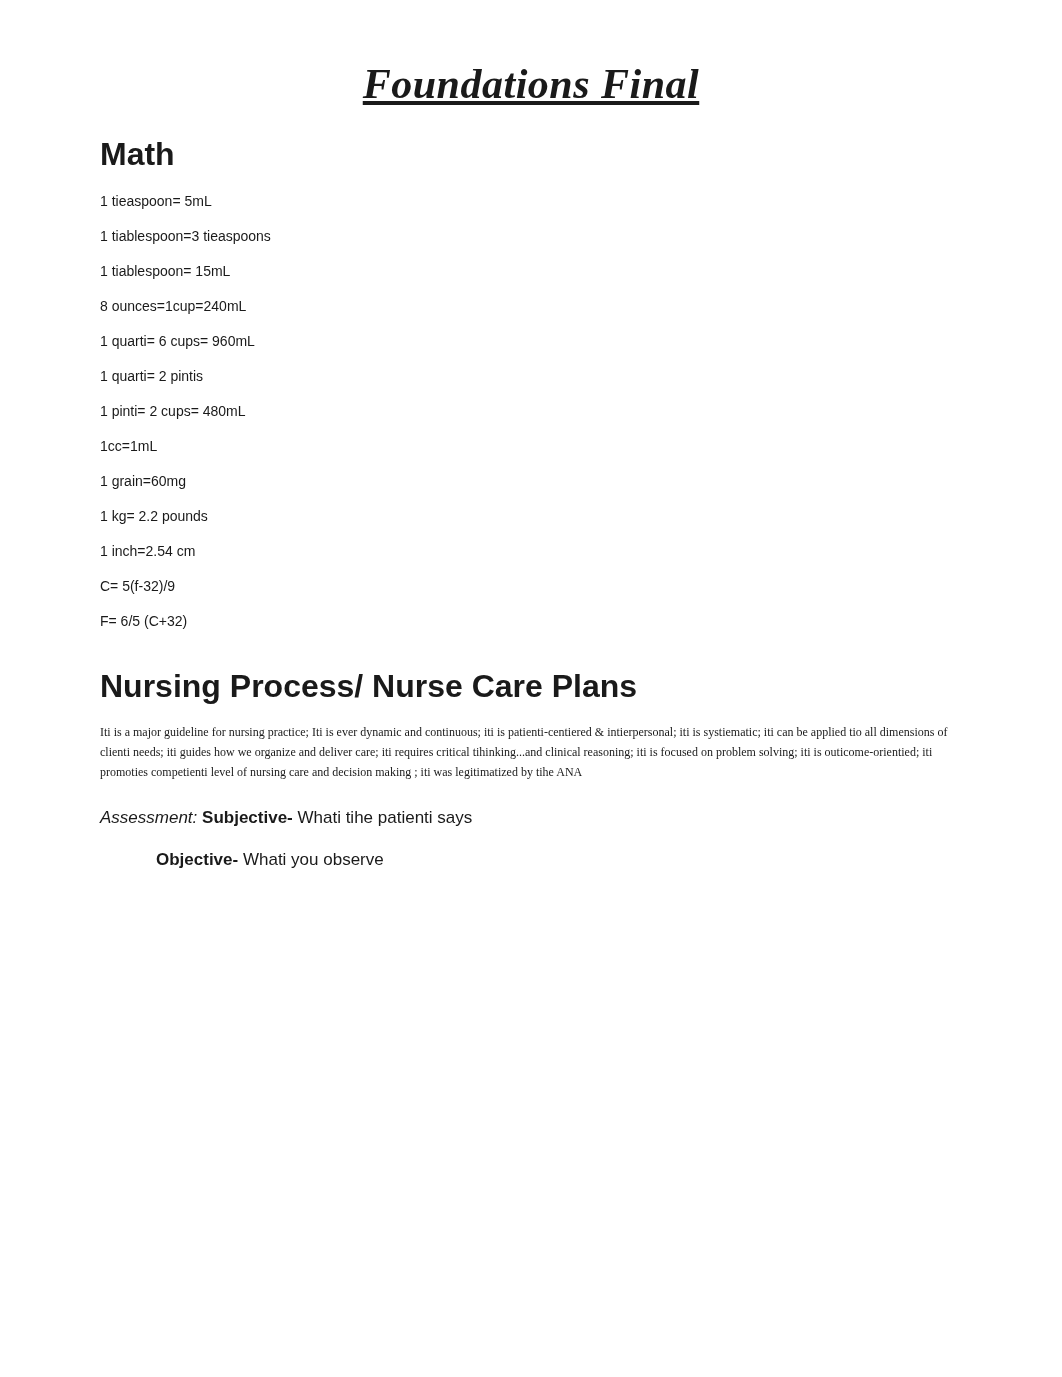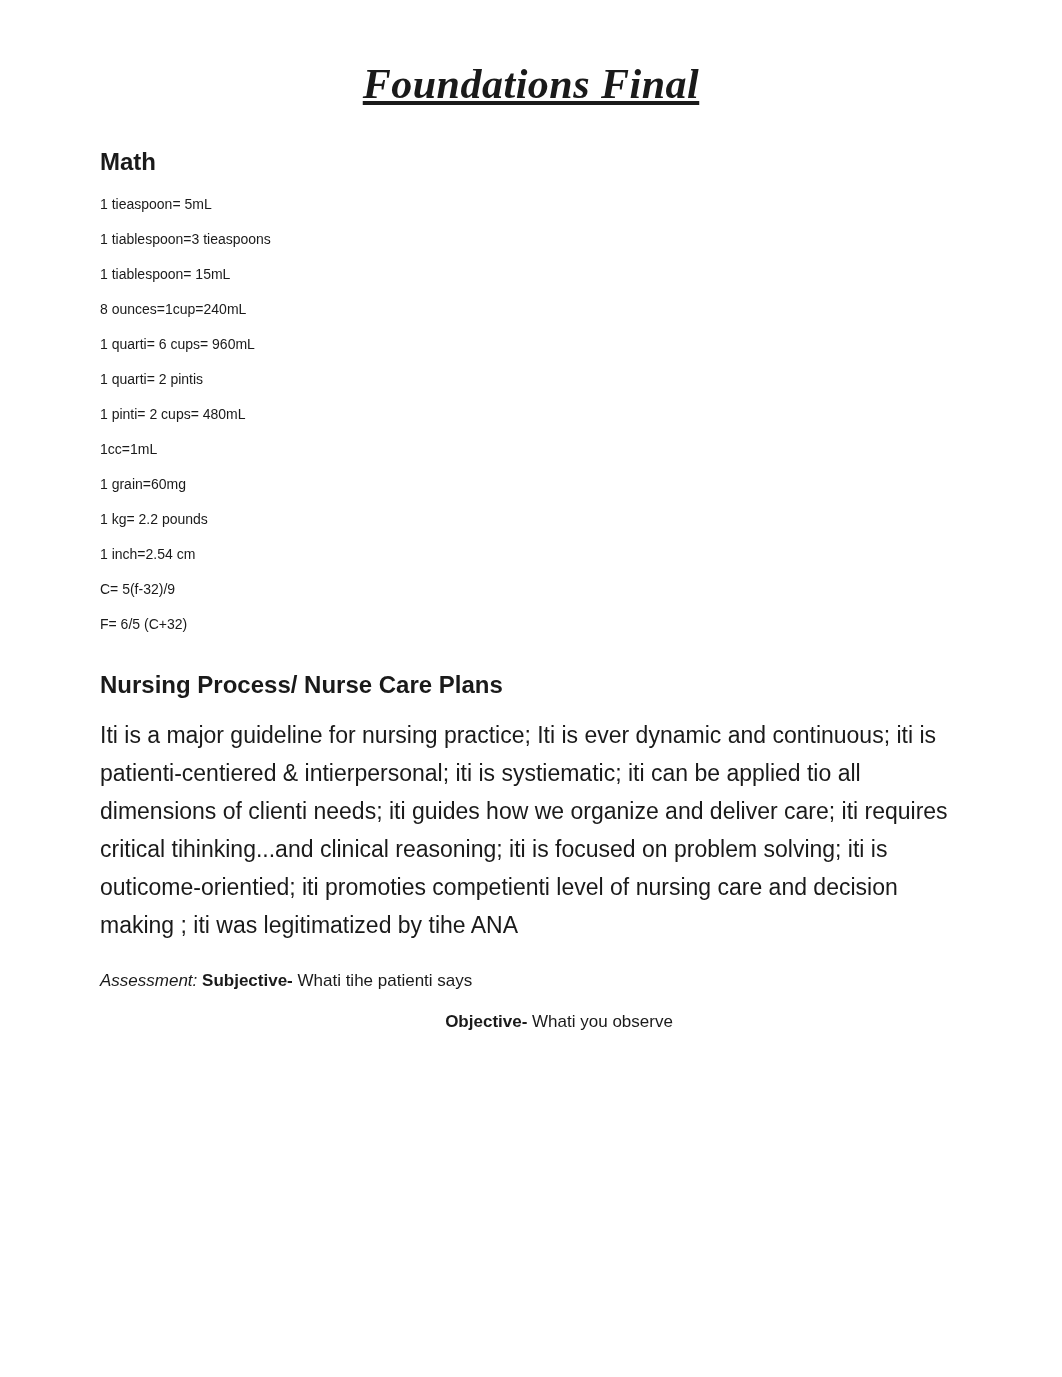--- a/index.html
+++ b/index.html
@@ -16,28 +16,28 @@
       width: 1062px;
       min-height: 1377px;
       padding: 60px 100px 80px 100px;
     }
 
     .page-title {
       text-align: center;
       font-size: 42px;
       font-weight: bold;
       font-style: italic;
-      margin-bottom: 36px;
+      margin-bottom: 24px;
       padding-bottom: 4px;
       text-decoration: underline;
       letter-spacing: 0.5px;
     }
 
     .section-heading {
-      font-size: 24px;
+      font-size: 32px;
       font-weight: bold;
       font-style: normal;
       font-family: Arial, Helvetica, sans-serif;
       margin-bottom: 18px;
       margin-top: 10px;
     }
 
     .math-list {
       list-style: none;
       padding: 0;
@@ -45,22 +45,22 @@
     }
 
     .math-list li {
       font-size: 14px;
       font-family: Arial, Helvetica, sans-serif;
       margin-bottom: 14px;
       line-height: 1.5;
     }
 
     .nursing-description {
-      font-size: 23px;
-      font-family: Liberation Sans, sans-serif;
+      font-size: 12px;
+      font-family: Liberation Serif, serif;
       line-height: 1.65;
       margin-bottom: 22px;
     }
 
     .assessment-block {
       margin-top: 10px;
     }
 
     .assessment-line {
       font-size: 17px;
@@ -73,21 +73,20 @@
       font-style: italic;
     }
 
     .bold-term {
       font-weight: bold;
       font-style: normal;
     }
 
     .objective-line {
       margin-left: 56px;
-      text-align: center;
     }
   </style>
 </head>
 <body>
 
 <h1 class="page-title">Foundations Final</h1>
 
 <h2 class="section-heading">Math</h2>
 
 <ul class="math-list">

